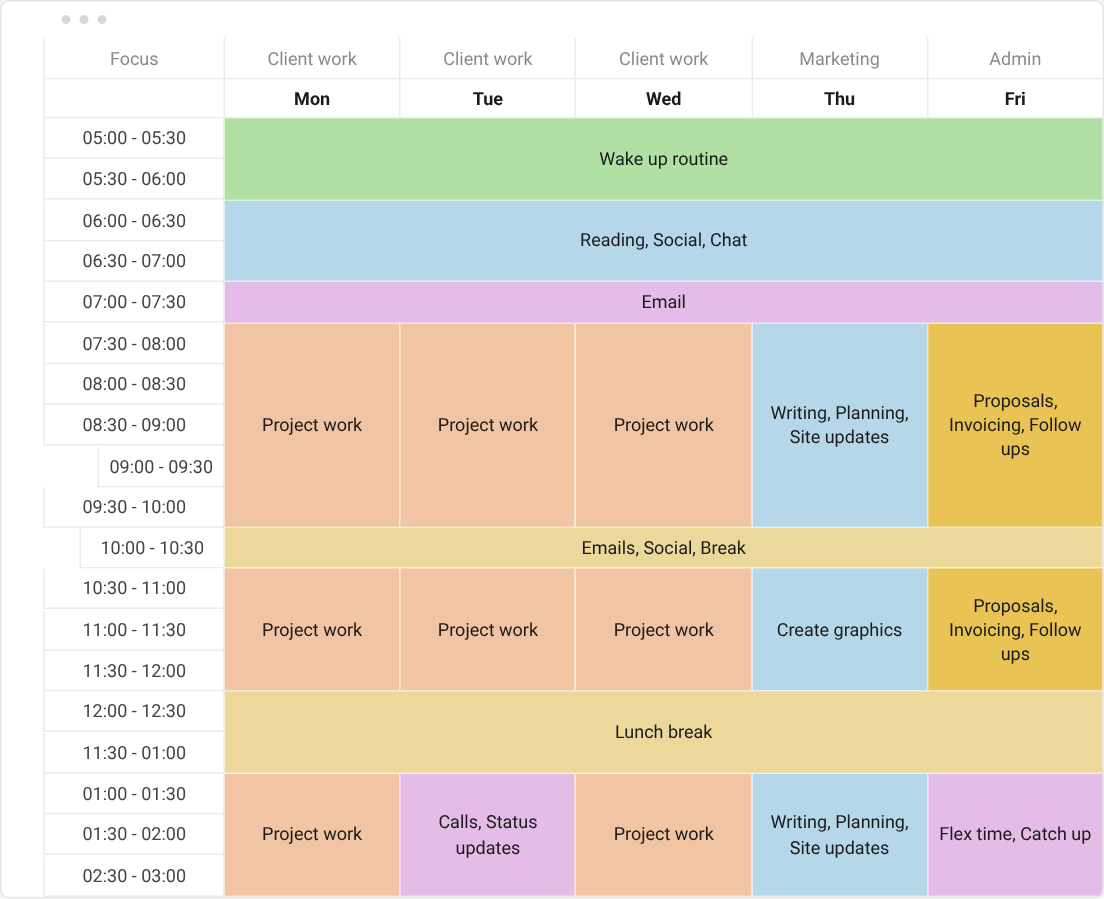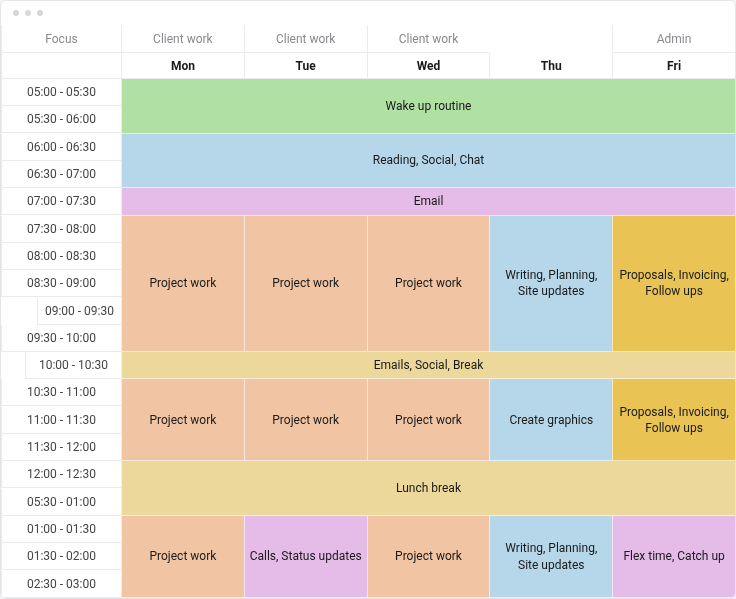--- a/index.html
+++ b/index.html
@@ -12,20 +12,21 @@
   .window {
     width: 736px;
     height: 599px;
     background: #ffffff;
     border-radius: 6px;
     border: 1px solid #e5e5e7;
     margin: 0 auto;
     display: flex;
     flex-direction: column;
     overflow: hidden;
+    padding-left: 28px;
   }
   .titlebar {
     height: 24px;
     display: flex;
     align-items: center;
     padding-left: 12px;
     gap: 6px;
   }
   .titlebar .dot {
     width: 6px; height: 6px; border-radius: 50%;
@@ -93,20 +94,21 @@
     <div class="dot"></div>
     <div class="dot"></div>
   </div>
 
   <div class="grid" id="grid" style="grid-template-rows: 28px 26px 1fr 1fr 1fr 1fr 1fr 1fr 1fr 1fr 1fr 1fr 1fr 1fr 1fr 1fr 1fr 1fr 1fr 1fr 1fr;">
 
     <div class="cell head-cat" style="grid-row:1;grid-column:1">Focus</div>
     <div class="cell head-cat" style="grid-row:1;grid-column:2">Client work</div>
     <div class="cell head-cat" style="grid-row:1;grid-column:3">Client work</div>
     <div class="cell head-cat" style="grid-row:1;grid-column:4">Client work</div>
+    <div class="cell head-cat" style="grid-row:1;grid-column:5">Marketing</div>
     <div class="cell head-cat" style="grid-row:1;grid-column:6">Admin</div>
 
     <div class="cell head-day" style="grid-row:2;grid-column:1"></div>
     <div class="cell head-day" style="grid-row:2;grid-column:2">Mon</div>
     <div class="cell head-day" style="grid-row:2;grid-column:3">Tue</div>
     <div class="cell head-day" style="grid-row:2;grid-column:5">Thu</div>
     <div class="cell head-day" style="grid-row:2;grid-column:4">Wed</div>
     <div class="cell head-day" style="grid-row:2;grid-column:6">Fri</div>
 
   <div class="cell time-col time-row" style="grid-area: 3 / 1;">05:00 - 05:30</div>
@@ -117,21 +119,21 @@
       <div class="cell time-col time-row" style="grid-area: 8 / 1;">07:30 - 08:00</div>
       <div class="cell time-col time-row" style="grid-area: 9 / 1;">08:00 - 08:30</div>
       <div class="cell time-col time-row" style="grid-area: 10 / 1;">08:30 - 09:00</div>
       <div class="cell time-col time-row" style="grid-area: 11 / 1; margin-left: 36px;">09:00 - 09:30</div>
       <div class="cell time-col time-row" style="grid-area: 12 / 1;">09:30 - 10:00</div>
       <div class="cell time-col time-row" style="grid-area: 13 / 1; margin-left: 24px;">10:00 - 10:30</div>
       <div class="cell time-col time-row" style="grid-area: 14 / 1;">10:30 - 11:00</div>
       <div class="cell time-col time-row" style="grid-area: 15 / 1;">11:00 - 11:30</div>
       <div class="cell time-col time-row" style="grid-area: 16 / 1;">11:30 - 12:00</div>
       <div class="cell time-col time-row" style="grid-area: 17 / 1;">12:00 - 12:30</div>
-      <div class="cell time-col time-row" style="grid-area: 18 / 1;">05:30 - 01:00</div>
+      <div class="cell time-col time-row" style="grid-area: 18 / 1;">11:30 - 01:00</div>
       <div class="cell time-col time-row" style="grid-area: 19 / 1;">01:00 - 01:30</div>
       <div class="cell time-col time-row" style="grid-area: 20 / 1;">01:30 - 02:00</div>
       <div class="cell time-col time-row" style="grid-area: 21 / 1;">02:30 - 03:00</div>
       <div class="block green" style="grid-area: 3 / 2 / span 2 / span 5; border-left: 1px solid rgba(255, 255, 255, 0.6); border-bottom: 1px solid rgba(255, 255, 255, 0.6);">Wake up routine</div>
       <div class="block blue" style="grid-area: 5 / 2 / span 2 / span 5; border-left: 1px solid rgba(255, 255, 255, 0.6); border-bottom: 1px solid rgba(255, 255, 255, 0.6);">Reading, Social, Chat</div>
       <div class="block violet" style="grid-area: 7 / 2 / span 1 / span 5; border-left: 1px solid rgba(255, 255, 255, 0.6); border-bottom: 1px solid rgba(255, 255, 255, 0.6);">Email</div>
       <div class="block peach" style="grid-area: 8 / 2 / span 5 / span 1; border-left: 1px solid rgba(255, 255, 255, 0.6); border-bottom: 1px solid rgba(255, 255, 255, 0.6);">Project work</div>
       <div class="block peach" style="grid-area: 8 / 3 / span 5 / span 1; border-left: 1px solid rgba(255, 255, 255, 0.6); border-bottom: 1px solid rgba(255, 255, 255, 0.6);">Project work</div>
       <div class="block peach" style="grid-area: 8 / 4 / span 5 / span 1; border-left: 1px solid rgba(255, 255, 255, 0.6); border-bottom: 1px solid rgba(255, 255, 255, 0.6);">Project work</div>
       <div class="block skyblu" style="grid-area: 8 / 5 / span 5 / span 1; border-left: 1px solid rgba(255, 255, 255, 0.6); border-bottom: 1px solid rgba(255, 255, 255, 0.6);">Writing, Planning, Site updates</div>

